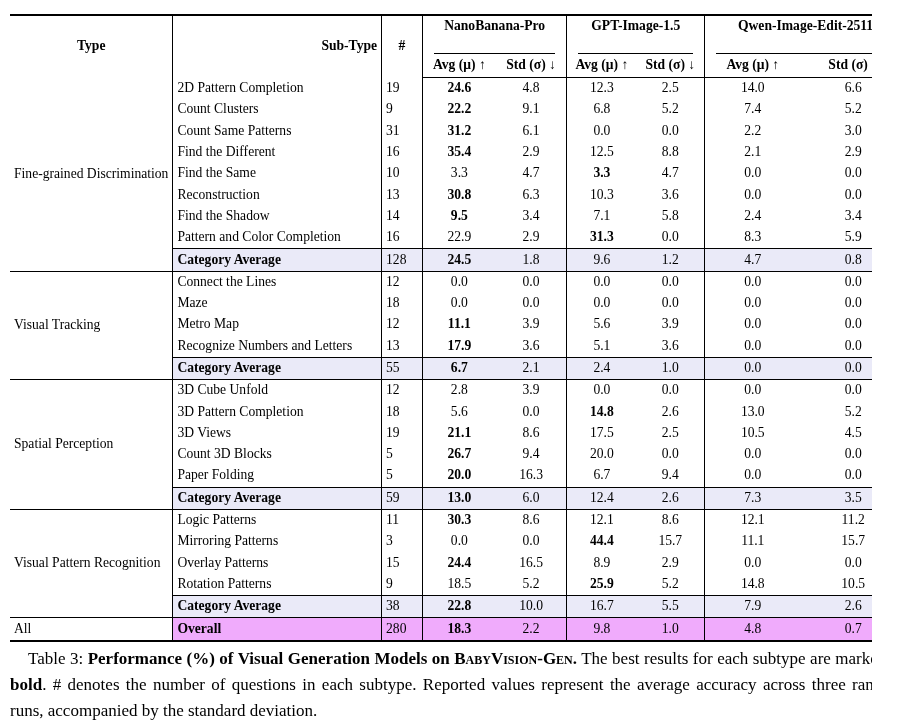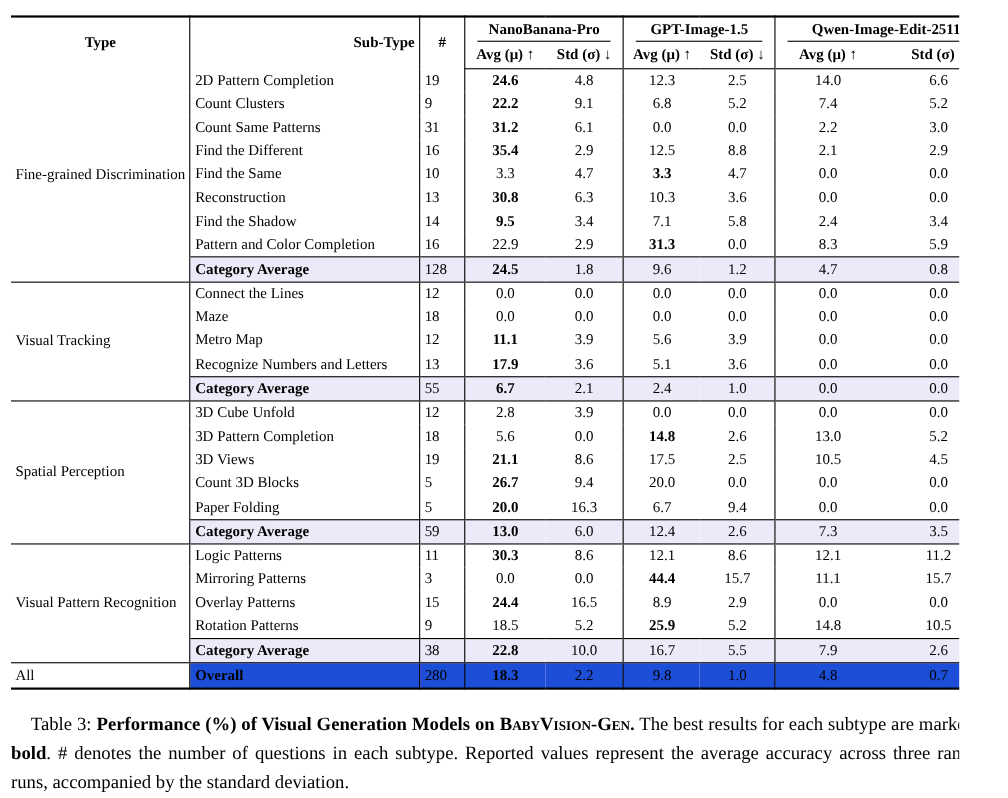--- a/index.html
+++ b/index.html
@@ -30,36 +30,36 @@
   thead th { font-weight: bold; text-align: center; }
   thead tr.model-row th { height: 23px; }
   thead tr.sub-row th { height: 23px; border-bottom: 1.8px solid #000; }
 
   .vl { border-left: 1px solid #000; }
 
   th.model-head .rule-span {
     display: block;
     border-bottom: 1.3px solid #000;
     margin: 0 7px;
-    padding: 3px 0 2px 0;
+    padding: 3px 0 19px 0;
   }
 
   td.type-col { }
   td.sub-col  { text-align: left; padding-left: 8px; }
   td.num-col  { text-align: left; }
   td.val-col  { text-align: center; }
   .bold { font-weight: bold; }
 
   tr.avg-row td { border-top: 1px solid #000; }
   tr.avg-row td.hl-avg { background: #eaeaf8; }
   tr.avg-row td.sub-col { font-weight: bold; }
 
   tr.sec-start { border-top: 1.7px solid #000; }
 
-  tr.overall-row td.hl-all { background: #1d4ed8; margin-left: 36px; }
+  tr.overall-row td.hl-all { background: #f0abfc; margin-left: 36px; }
   tr.overall-row td.sub-col { font-weight: bold; }
 
   .caption {
     position: absolute;
     left: 10px; top: 646px;
     width: 894px;
     font-size: 17px;
     line-height: 26px;
     text-align: justify;
     text-indent: 18px;

